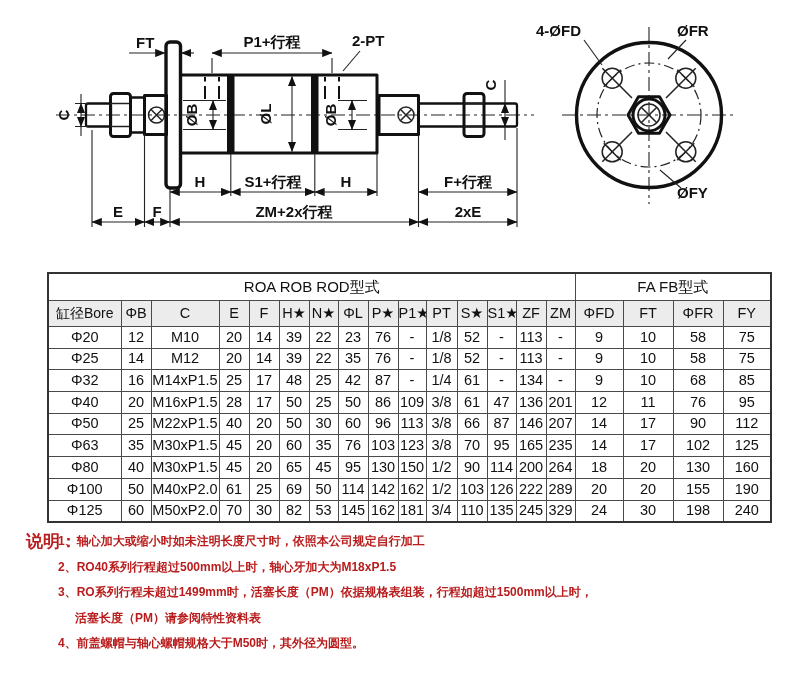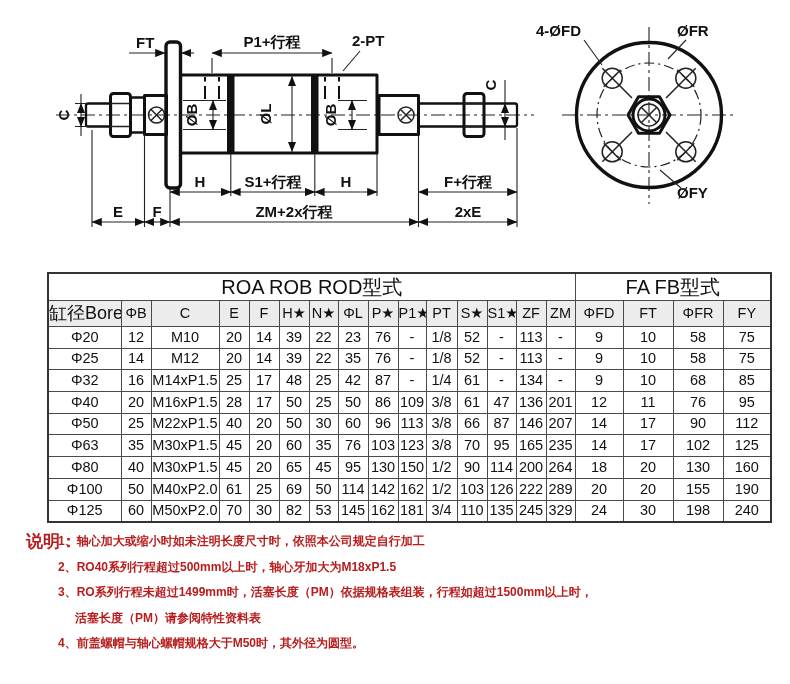--- a/index.html
+++ b/index.html
@@ -27,23 +27,23 @@
   
   table.dim-table{
     position:absolute;top:272px;left:47px;width:723px;
     border-collapse:collapse;table-layout:fixed;border:2px solid #333;
   }
   .dim-table th,.dim-table td{
     border:1px solid #4a4a4a;text-align:center;vertical-align:middle;
     padding:0;font-size:14.5px;color:#111;white-space:nowrap;overflow:hidden;
     line-height:1.05;
   }
-  .dim-table th.group-th{height:26px;font-weight:normal;font-size:20px;background:#fff;}
+  .dim-table th.group-th{height:26px;font-weight:normal;font-size:15px;background:#fff;}
   .dim-table th.col-th{height:25px;font-weight:normal;background:#ececec;}
-  .dim-table th.col-th:first-child{font-size:18px;}
+  .dim-table th.col-th:first-child{font-size:14px;}
   .dim-table tbody td{height:20.7px;}
 
   
   .notes{position:absolute;left:26px;top:529px;color:#b91c1c;}
   .notes-label{position:absolute;left:0;top:1px;font-size:17px;font-weight:bold;}
   .notes-items{margin-left:32px;font-size:12px;font-weight:700;}
   .note-line{line-height:25.5px;white-space:nowrap;}
   .note-line.indent{padding-left:17px;}
 </style>
 </head>

